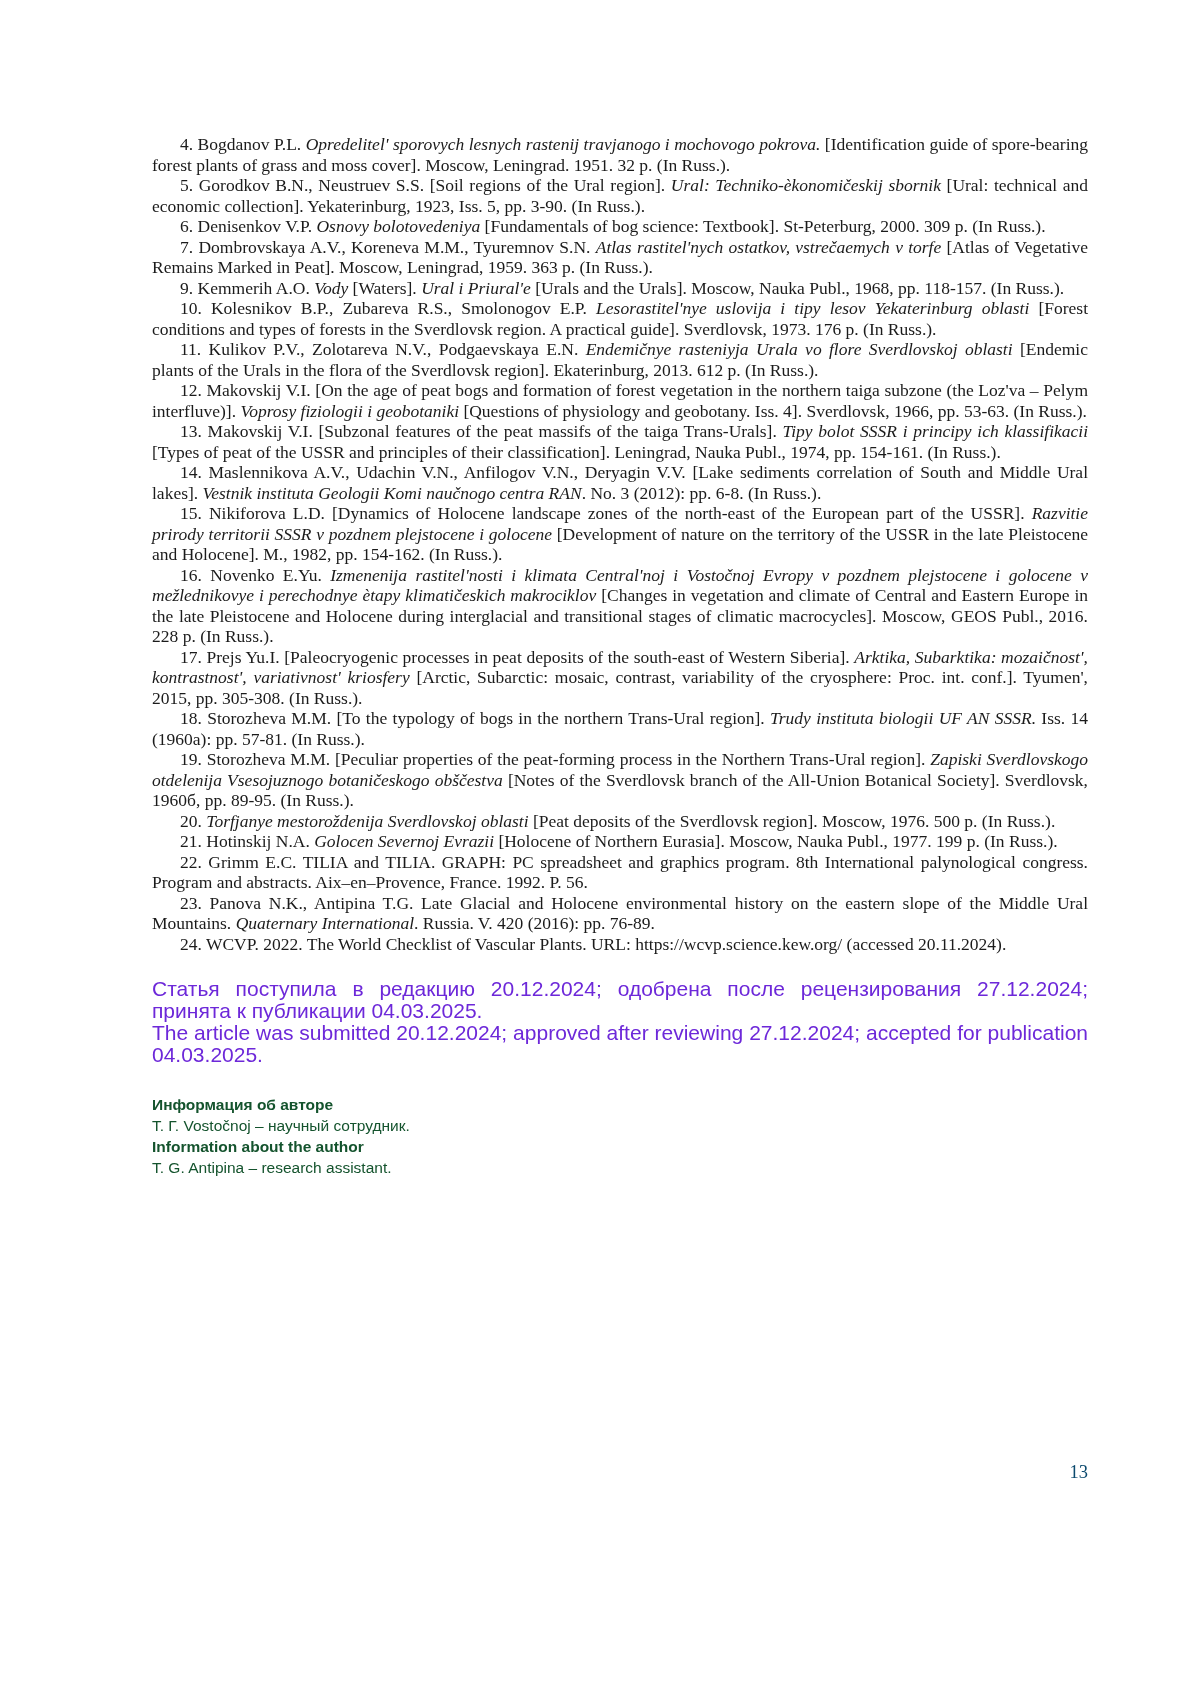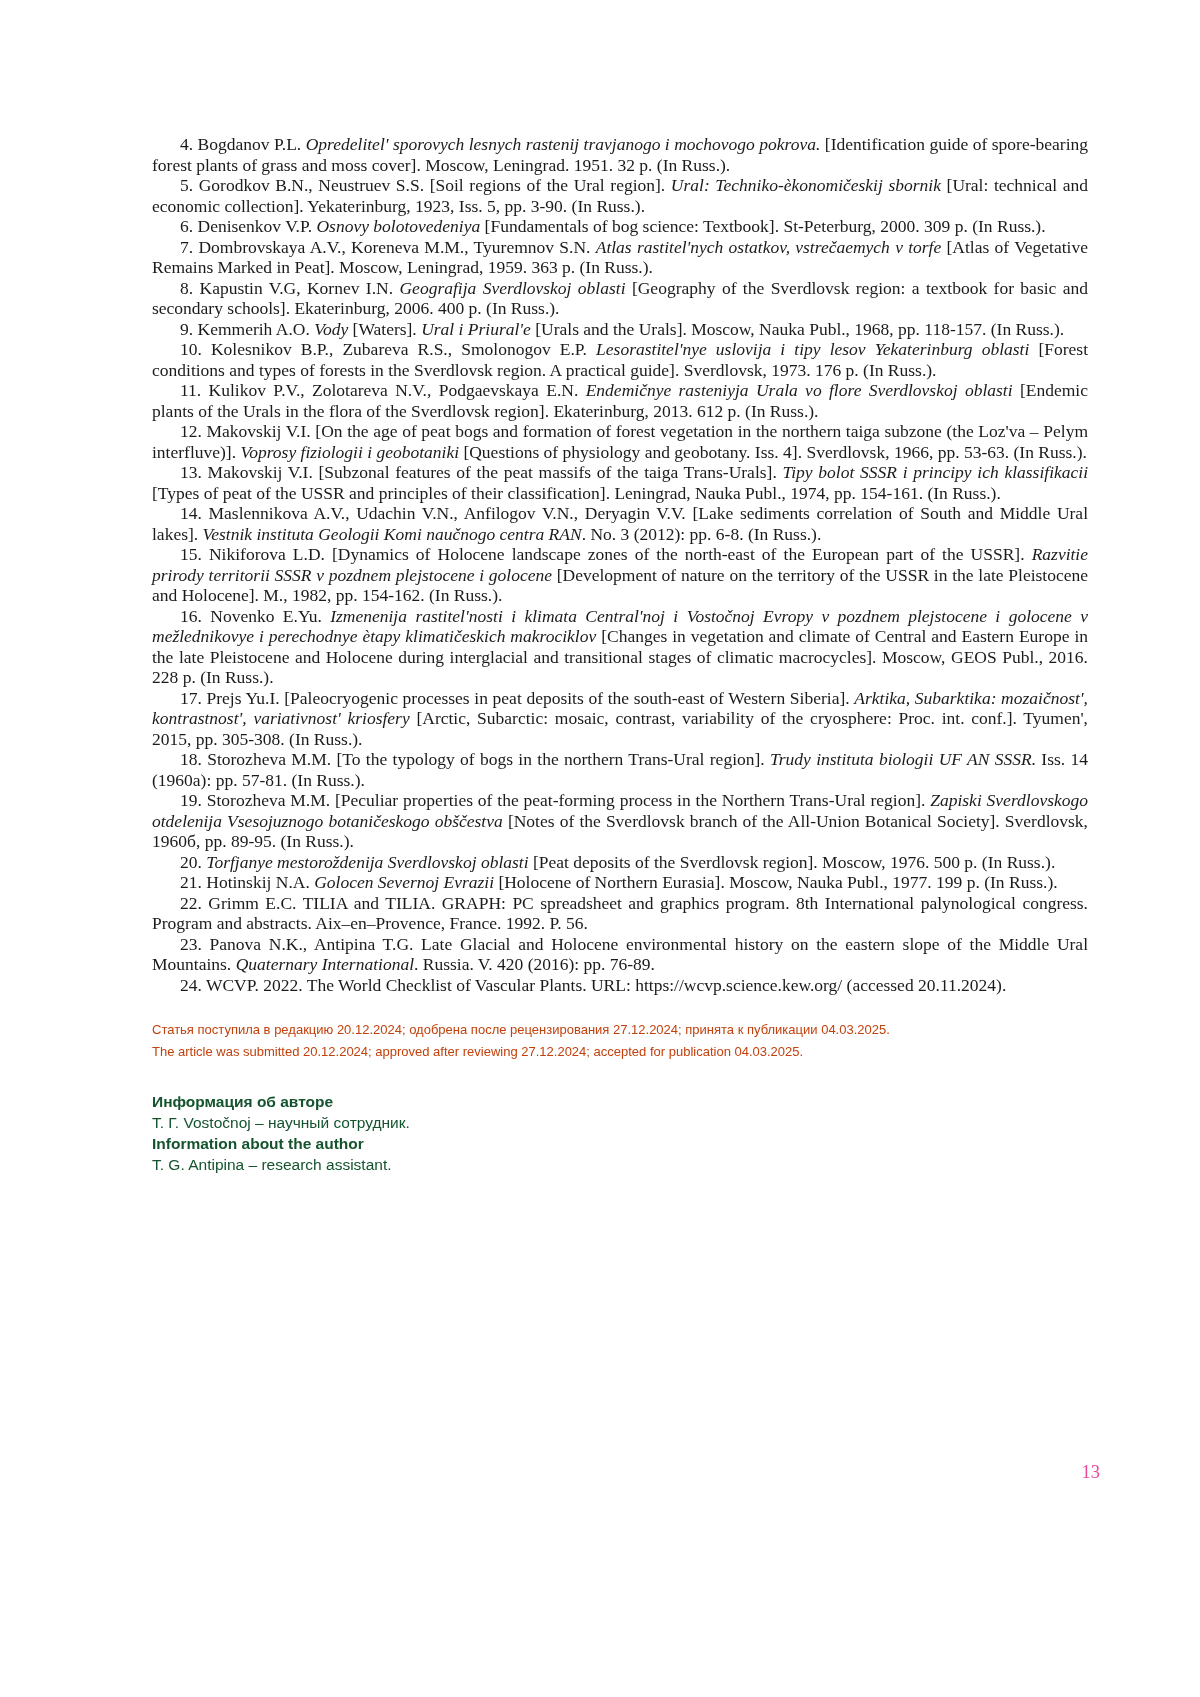--- a/index.html
+++ b/index.html
@@ -25,57 +25,56 @@
     text-align: justify;
     font-family: "Liberation Serif", serif;
     font-size: 17.5px;
     line-height: 20.5px;
     color: #1b1b1b;
   }
   .ref i { font-style: italic; }
   .submission {
     margin-top: 24px;
     font-family: "Liberation Sans", sans-serif;
-    font-size: 13px;
+    font-size: 21px;
     line-height: 22px;
-    color: #c2410c;
+    color: #6d28d9;
   }
   .submission p { margin: 0; text-align: justify; }
   .author-info {
     margin-top: 28px;
     font-family: "Liberation Sans", sans-serif;
     font-size: 15.5px;
     line-height: 21px;
     color: #14532d;
   }
   .author-info p { margin: 0; }
   .bold { font-weight: bold; }
   .page-number {
     position: absolute;
     top: 1462px;
-    left: 144px;
+    left: 132px;
     width: 936px;
     text-align: right;
     font-family: "Liberation Serif", serif;
     font-size: 18.5px;
-    color: #ec4899;
+    color: #0c4a6e;
   }
 </style>
 </head>
 <body>
 
 <div class="sheet">
   <div class="content">
 
     <div class="references" id="refs">
         <p class="ref"><span>4. Bogdanov P.L. </span><i>Opredelitel' sporovych lesnych rastenij travjanogo i mochovogo pokrova.</i><span> [Identification guide of spore-bearing forest plants of grass and moss cover]. Moscow, Leningrad. 1951. 32 p. (In Russ.).</span></p>
         <p class="ref"><span>5. Gorodkov B.N., Neustruev S.S. [Soil regions of the Ural region]. </span><i>Ural: Techniko-èkonomičeskij sbornik</i><span> [Ural: technical and economic collection]. Yekaterinburg, 1923, Iss. 5, pp. 3-90. (In Russ.).</span></p>
         <p class="ref"><span>6. Denisenkov V.P. </span><i>Osnovy bolotovedeniya</i><span> [Fundamentals of bog science: Textbook]. St-Peterburg, 2000. 309 p. (In Russ.).</span></p>
         <p class="ref"><span>7. Dombrovskaya A.V., Koreneva M.M., Tyuremnov S.N. </span><i>Atlas rastitel'nych ostatkov, vstrečaemych v torfe</i><span> [Atlas of Vegetative Remains Marked in Peat]. Moscow, Leningrad, 1959. 363 p. (In Russ.).</span></p>
-        <p class="ref"><span>8. Kapustin V.G, Kornev I.N. </span><i>Geografija Sverdlovskoj oblasti</i><span> [Geography of the Sverdlovsk region: a textbook for basic and secondary schools]. Ekaterinburg, 2006. 400 p. (In Russ.).</span></p>
         <p class="ref"><span>9. Kemmerih A.O. </span><i>Vody</i><span> [Waters]. </span><i>Ural i Priural'e</i><span> [Urals and the Urals]. Moscow, Nauka Publ., 1968, pp. 118-157. (In Russ.).</span></p>
         <p class="ref"><span>10. Kolesnikov B.P., Zubareva R.S., Smolonogov E.P. </span><i>Lesorastitel'nye uslovija i tipy lesov Yekaterinburg oblasti</i><span> [Forest conditions and types of forests in the Sverdlovsk region. A practical guide]. Sverdlovsk, 1973. 176 p. (In Russ.).</span></p>
         <p class="ref"><span>11. Kulikov P.V., Zolotareva N.V., Podgaevskaya E.N. </span><i>Endemičnye rasteniyja Urala vo flore Sverdlovskoj oblasti</i><span> [Endemic plants of the Urals in the flora of the Sverdlovsk region]. Ekaterinburg, 2013. 612 p. (In Russ.).</span></p>
         <p class="ref"><span>12. Makovskij V.I. [On the age of peat bogs and formation of forest vegetation in the northern taiga subzone (the Loz'va – Pelym interfluve)]. </span><i>Voprosy fiziologii i geobotaniki</i><span> [Questions of physiology and geobotany. Iss. 4]. Sverdlovsk, 1966, pp. 53-63. (In Russ.).</span></p>
         <p class="ref"><span>13. Makovskij V.I. [Subzonal features of the peat massifs of the taiga Trans-Urals]. </span><i>Tipy bolot SSSR i principy ich klassifikacii</i><span> [Types of peat of the USSR and principles of their classification]. Leningrad, Nauka Publ., 1974, pp. 154-161. (In Russ.).</span></p>
         <p class="ref"><span>14. Maslennikova A.V., Udachin V.N., Anfilogov V.N., Deryagin V.V. [Lake sediments correlation of South and Middle Ural lakes]. </span><i>Vestnik instituta Geologii Komi naučnogo centra RAN</i><span>. No. 3 (2012): pp. 6-8. (In Russ.).</span></p>
         <p class="ref"><span>15. Nikiforova L.D. [Dynamics of Holocene landscape zones of the north-east of the European part of the USSR]. </span><i>Razvitie prirody territorii SSSR v pozdnem plejstocene i golocene</i><span> [Development of nature on the territory of the USSR in the late Pleistocene and Holocene]. M., 1982, pp. 154-162. (In Russ.).</span></p>
         <p class="ref"><span>16. Novenko E.Yu. </span><i>Izmenenija rastitel'nosti i klimata Central'noj i Vostočnoj Evropy v pozdnem plejstocene i golocene v mežlednikovye i perechodnye ètapy klimatičeskich makrociklov</i><span> [Changes in vegetation and climate of Central and Eastern Europe in the late Pleistocene and Holocene during interglacial and transitional stages of climatic macrocycles]. Moscow, GEOS Publ., 2016. 228 p. (In Russ.).</span></p>
         <p class="ref"><span>17. Prejs Yu.I. [Paleocryogenic processes in peat deposits of the south-east of Western Siberia]. </span><i>Arktika, Subarktika: mozaičnost', kontrastnost', variativnost' kriosfery</i><span> [Arctic, Subarctic: mosaic, contrast, variability of the cryosphere: Proc. int. conf.]. Tyumen', 2015, pp. 305-308. (In Russ.).</span></p>
         <p class="ref"><span>18. Storozheva M.M. [To the typology of bogs in the northern Trans-Ural region]. </span><i>Trudy instituta biologii UF AN SSSR.</i><span> Iss. 14 (1960a): pp. 57-81. (In Russ.).</span></p>

